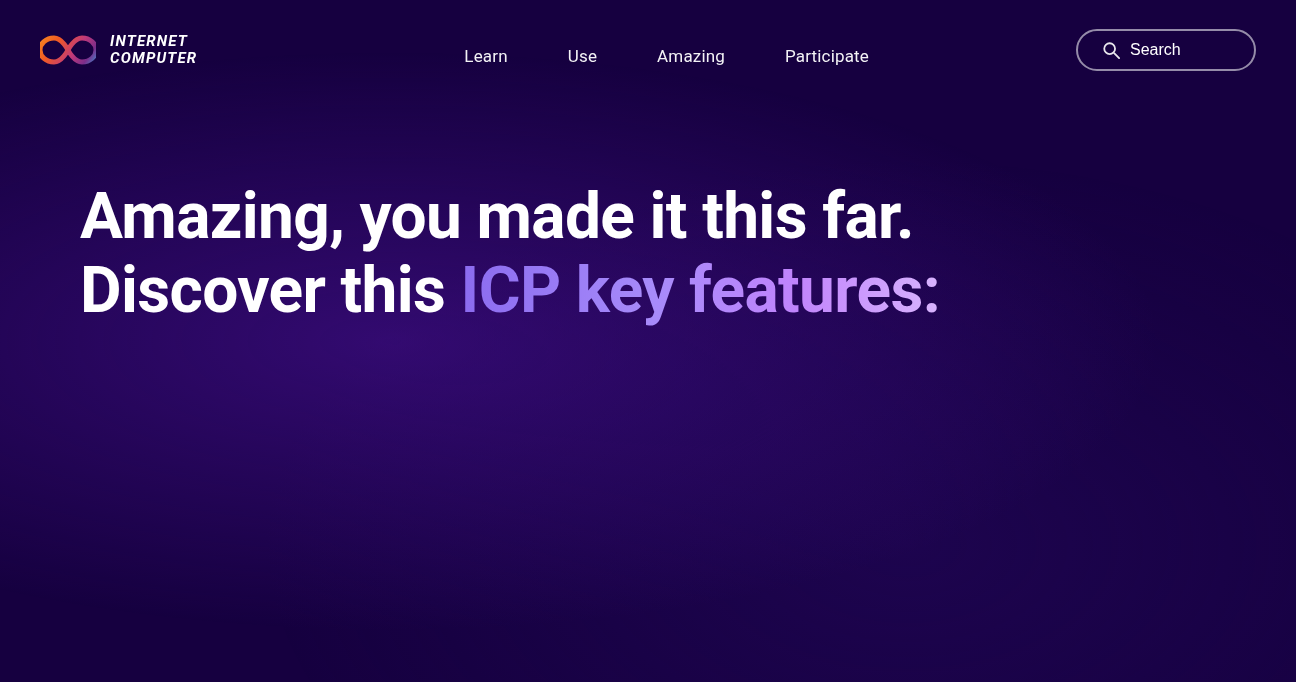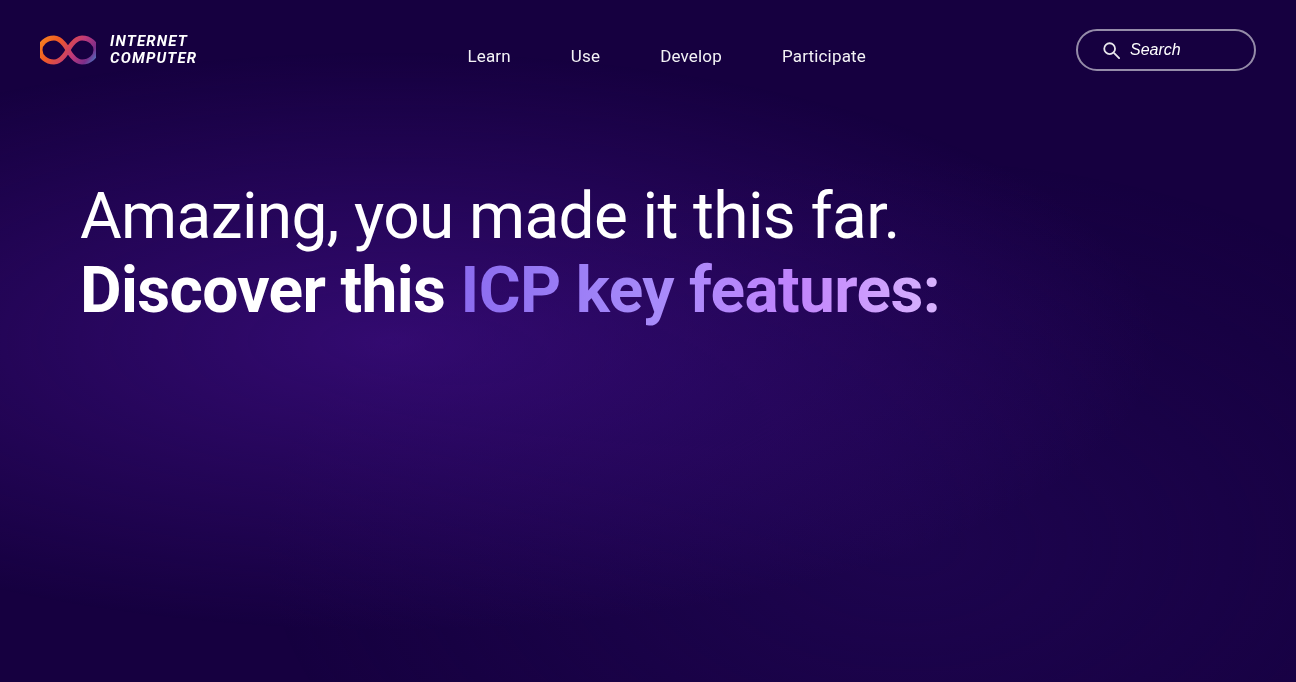--- a/index.html
+++ b/index.html
@@ -81,42 +81,41 @@
       gap: 10px;
       background: transparent;
       border: 2px solid rgba(255, 255, 255, 0.55);
       border-radius: 30px;
       padding: 10px 24px;
       color: #ffffff;
       font-size: 16px;
       font-weight: 400;
       cursor: pointer;
       min-width: 180px;
-      font-style: italic;
     }
 
     .search-icon-svg {
       width: 18px;
       height: 18px;
       opacity: 0.9;
     }
 
     
     main {
       padding: 80px 80px 0 80px;
     }
 
     .hero-text {
       max-width: 900px;
     }
 
     .hero-line1 {
       color: #ffffff;
       font-size: 64px;
-      font-weight: 400;
+      font-weight: 700;
       line-height: 1.15;
       letter-spacing: -0.01em;
     }
 
     .hero-line2 {
       color: #ffffff;
       font-size: 64px;
       font-weight: 700;
       line-height: 1.15;
       letter-spacing: -0.01em;
@@ -171,21 +170,21 @@
     </svg>
     <div class="logo-text">
       <span>INTERNET</span>
       <span>COMPUTER</span>
     </div>
   </div>
 
   <nav>
     <a href="#">Learn</a>
     <a href="#">Use</a>
-    <a href="#">Develop</a>
+    <a href="#">Amazing</a>
     <a href="#">Participate</a>
   </nav>
 
   <div class="nav-search">
     <button class="search-button">
       <svg class="search-icon-svg" viewBox="0 0 20 20" fill="none" xmlns="http://www.w3.org/2000/svg">
         <circle cx="8.5" cy="8.5" r="6" stroke="white" stroke-width="2"></circle>
         <line x1="13.5" y1="13.5" x2="19" y2="19" stroke="white" stroke-width="2" stroke-linecap="round"></line>
       </svg>
       <span>Search</span>

